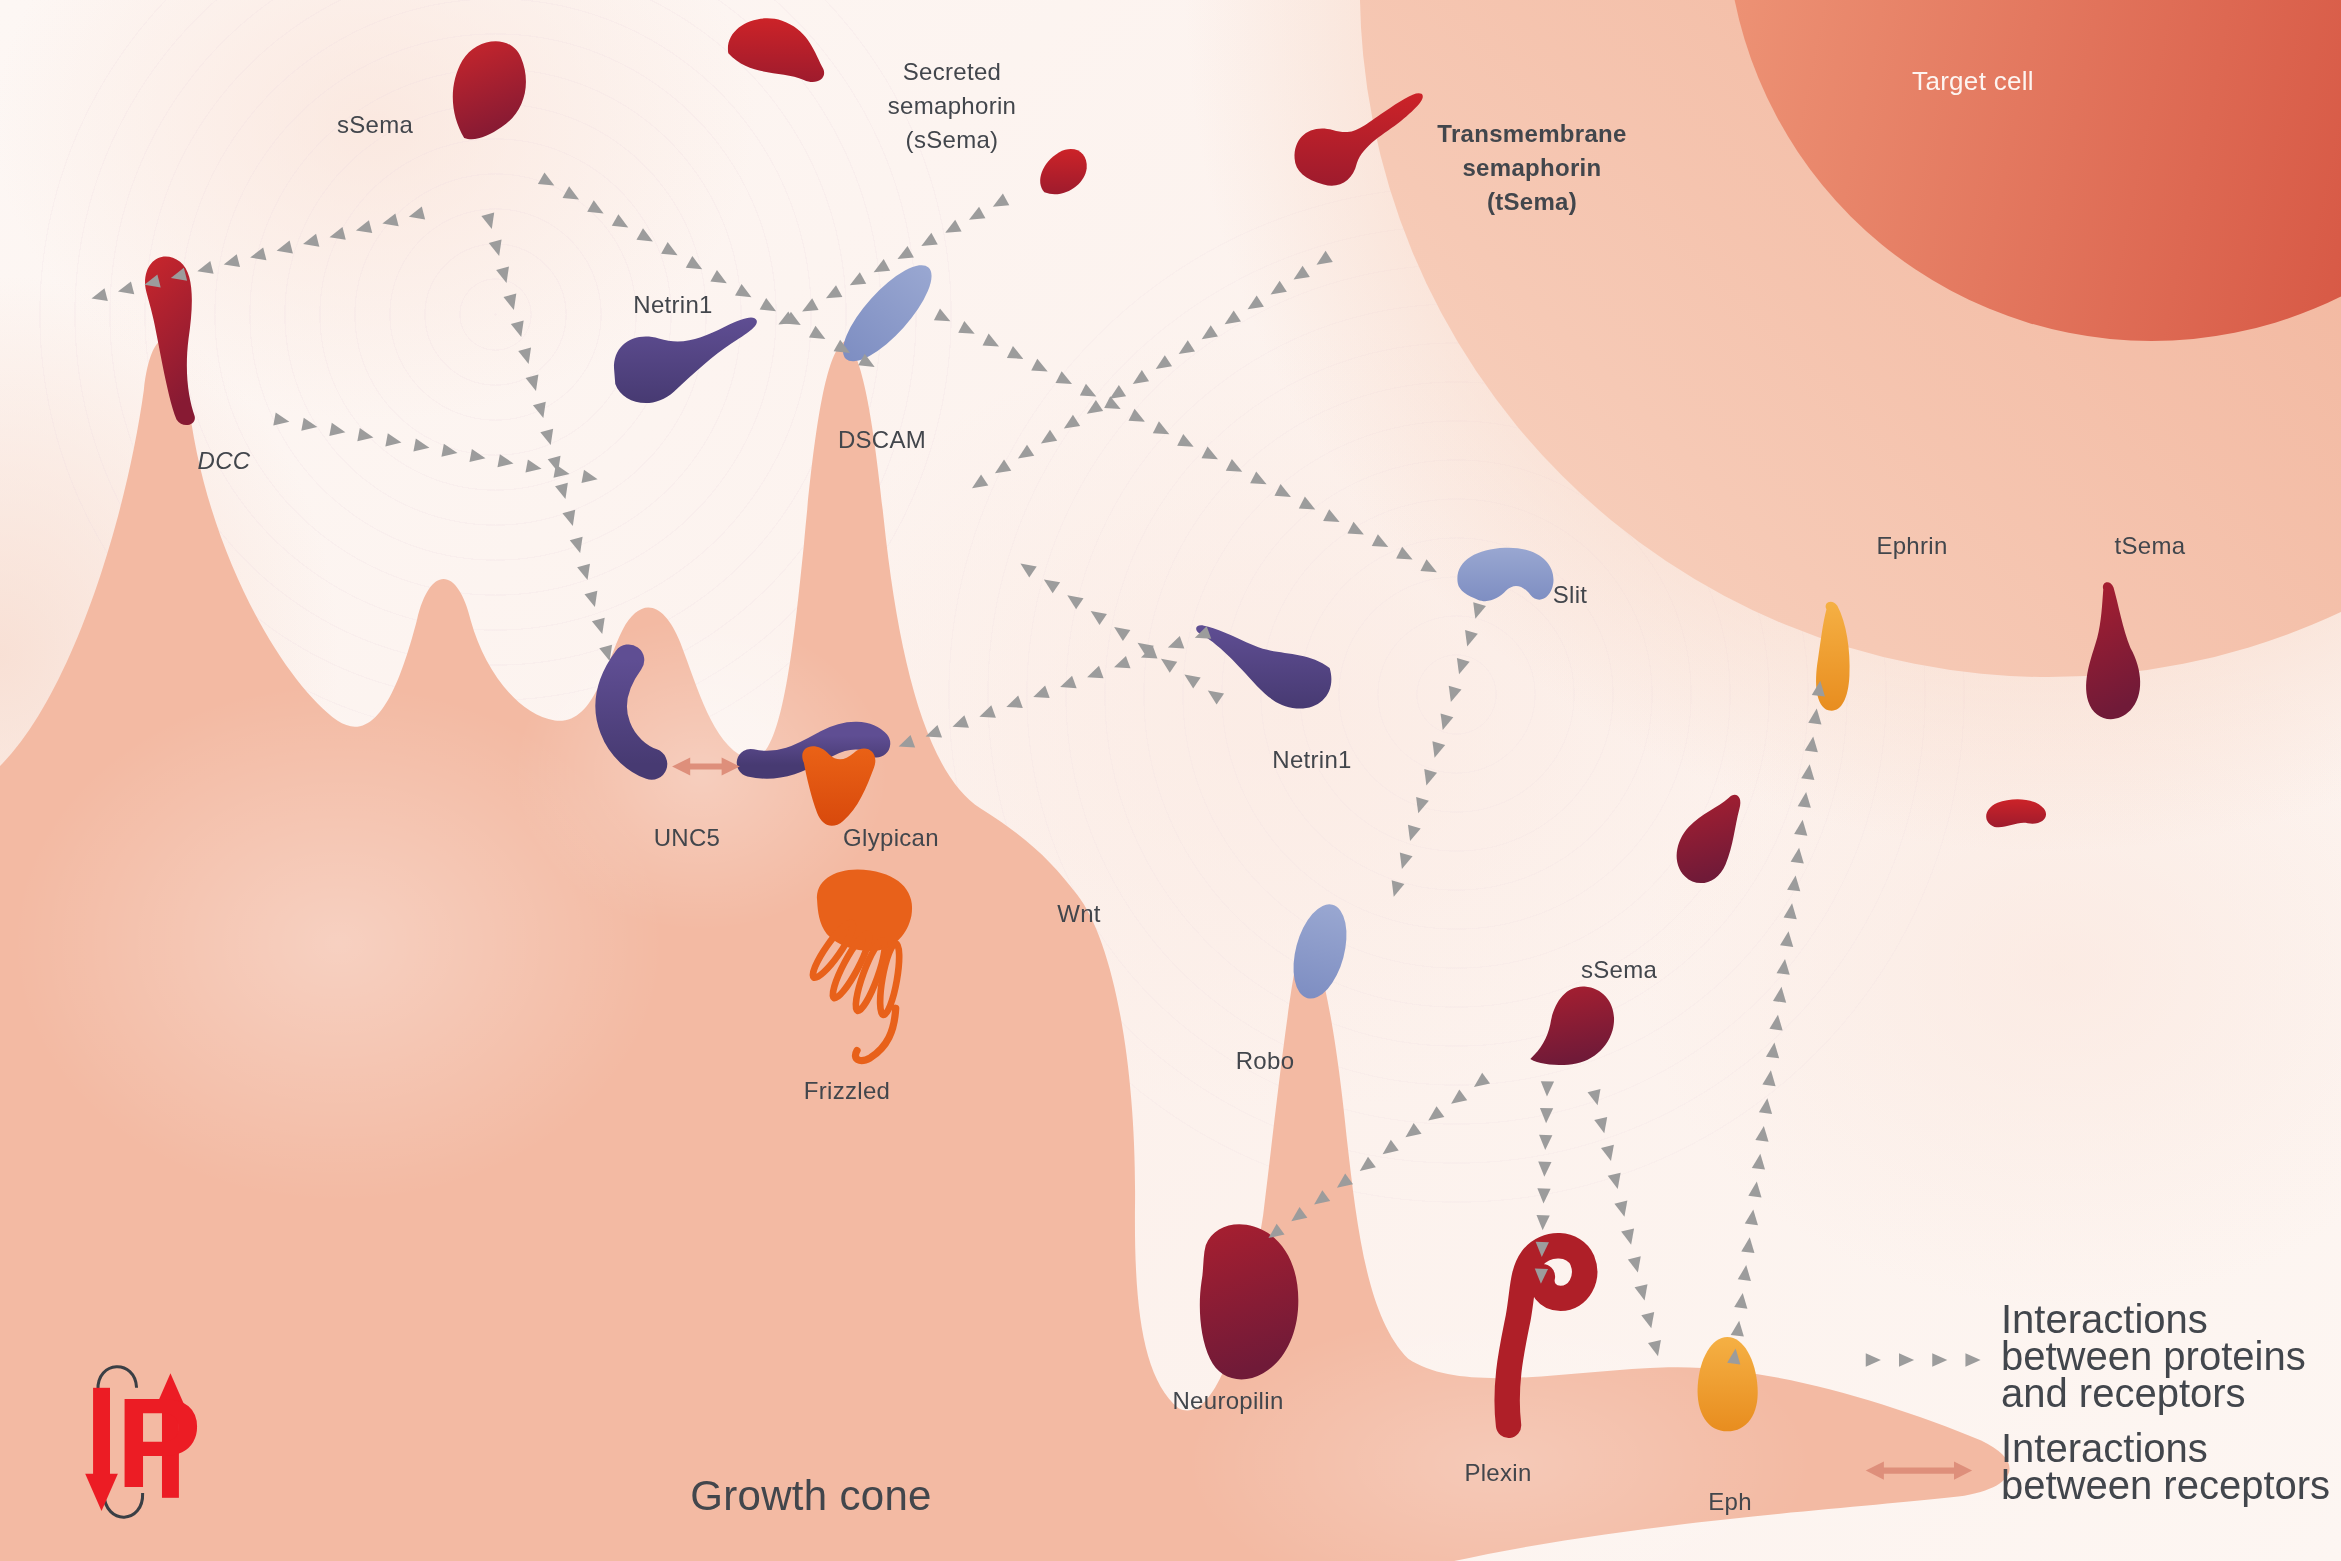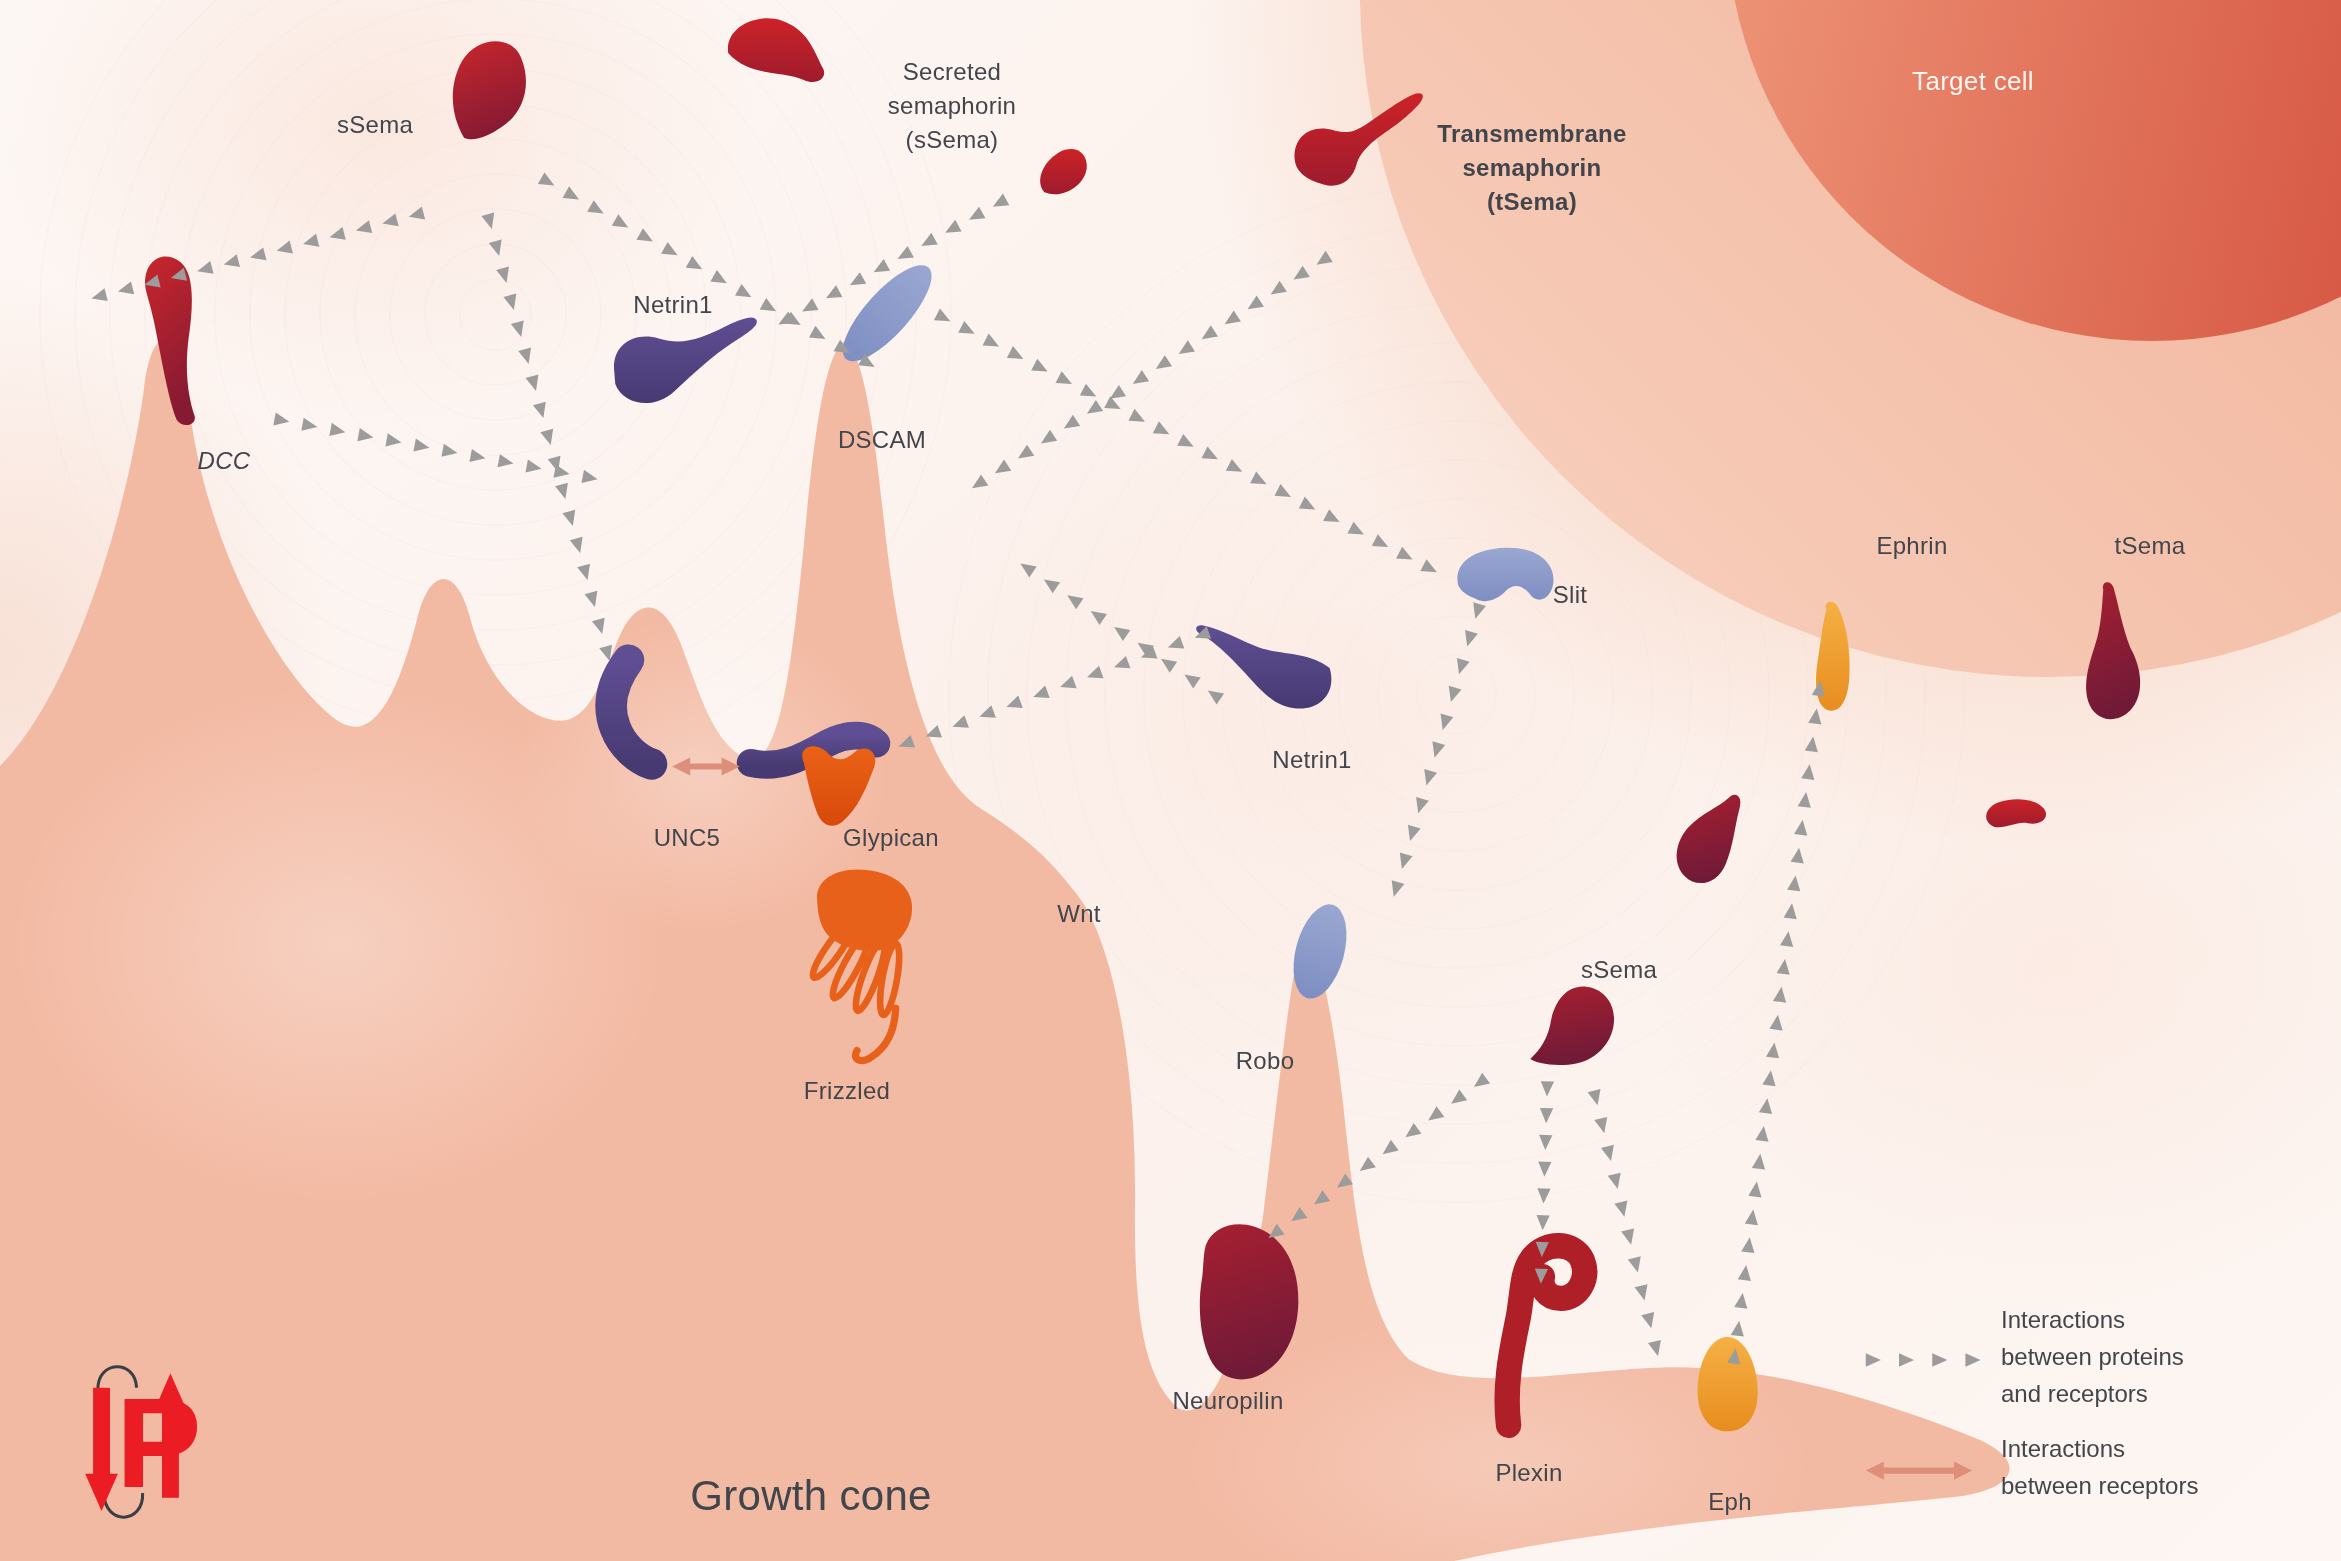--- a/index.html
+++ b/index.html
@@ -14,21 +14,21 @@
   .aura{position:absolute;border-radius:50%;pointer-events:none;opacity:.30;}
   #aura1{left:36px;top:-145px;width:919px;height:919px;
     background:repeating-radial-gradient(circle at center, rgba(231,210,221,.5) 0 1.2px, rgba(231,210,221,0) 1.2px 35px);}
   #aura2{left:943px;top:181px;width:1027px;height:1027px;
     background:repeating-radial-gradient(circle at center, rgba(233,214,222,.45) 0 1.2px, rgba(233,214,222,0) 1.2px 39px);}
   svg#scene{position:absolute;left:0;top:0;width:2342px;height:1562px;}
   .lbl{position:absolute;transform:translate(-50%,-50%);font-size:24px;line-height:34px;
     color:#42464c;white-space:pre-line;text-align:center;letter-spacing:0.3px;}
   .lbl.white{color:#fdf5f1;}
   
-  .legend-text{position:absolute;font-size:24px;line-height:37px;color:#42464c;
+  .legend-text{position:absolute;font-size:40px;line-height:37px;color:#42464c;
     white-space:pre-line;text-align:left;}
   
   #logo-text{position:absolute;left:213px;top:1371px;color:#383d43;}
   #logo-text .l1{font-size:26.6px;line-height:31px;font-weight:400;}
   #logo-text .l2{font-size:39px;line-height:41px;font-weight:bold;letter-spacing:0.3px;}
 </style>
 </head>
 <body>
 
 <div id="canvas">
@@ -398,21 +398,21 @@
   <div class="lbl" style="left:1312px;top:760px;">Netrin1</div>
   <div class="lbl" style="left:1912px;top:546px;">Ephrin</div>
   <div class="lbl" style="left:2150px;top:546px;">tSema</div>
   <div class="lbl" style="left:687px;top:838px;">UNC5</div>
   <div class="lbl" style="left:891px;top:838px;">Glypican</div>
   <div class="lbl" style="left:1079px;top:914px;">Wnt</div>
   <div class="lbl" style="left:847px;top:1091px;">Frizzled</div>
   <div class="lbl" style="left:1265px;top:1061px;">Robo</div>
   <div class="lbl" style="left:1619px;top:970px;">sSema</div>
   <div class="lbl" style="left:1228px;top:1401px;">Neuropilin</div>
-  <div class="lbl" style="left:1529px;top:1473px;">Plexin</div>
+  <div class="lbl" style="left:1498px;top:1473px;">Plexin</div>
   <div class="lbl" style="left:1730px;top:1502px;">Eph</div>
   <div class="lbl" style="left:811px;top:1496px;font-size:42px;">Growth cone</div>
 
   <div class="legend-text" style="left:2001px;top:1301px;">Interactions
 between proteins
 and receptors</div>
   <div class="legend-text" style="left:2001px;top:1430px;">Interactions
 between receptors</div>
 
 </div>

